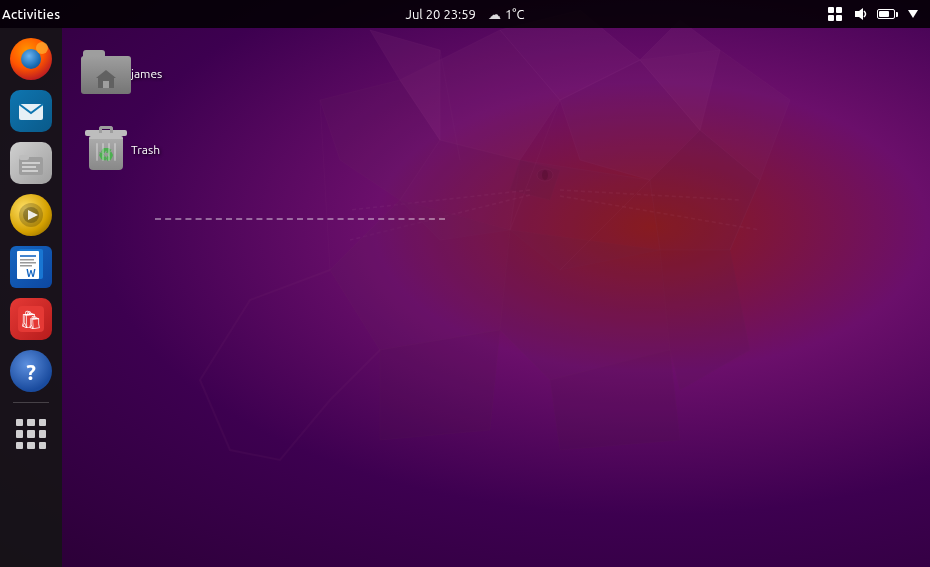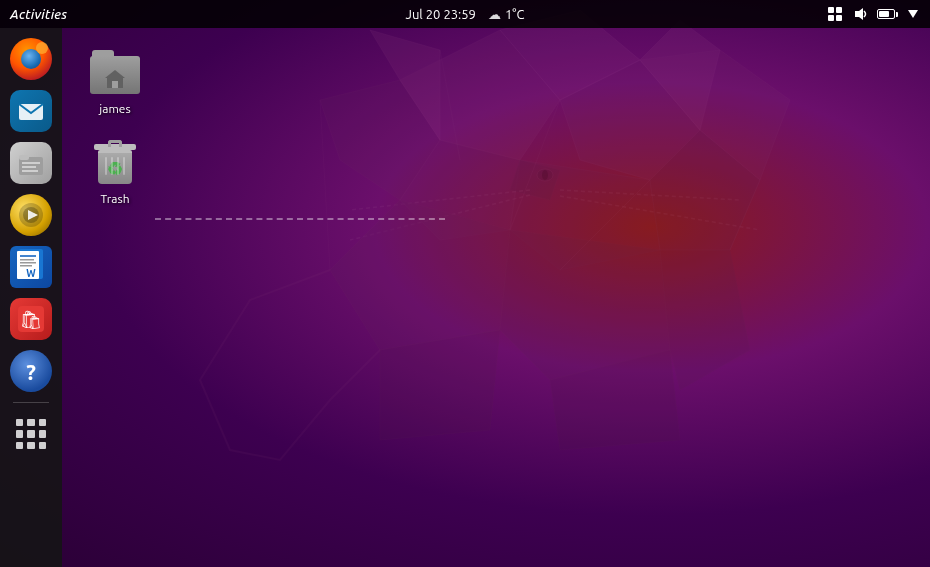--- a/index.html
+++ b/index.html
@@ -39,22 +39,21 @@
       align-items: center;
       justify-content: space-between;
       z-index: 100;
       color: white;
       font-size: 13px;
     }
 
     #topbar-left {
       display: flex;
       align-items: center;
-      padding-left: 10px;
-      font-style: italic;
+      padding-left: 2px;
     }
 
     #activities-label {
       color: white;
       font-weight: 500;
       font-size: 13px;
       letter-spacing: 0.3px;
     }
 
     #topbar-center {
@@ -127,21 +126,21 @@
       top: 40px;
       left: 75px;
       display: flex;
       flex-direction: column;
       gap: 8px;
       z-index: 50;
     }
 
     .desktop-icon {
       display: flex;
-      flex-direction: column;
+      flex-direction: row;
       align-items: center;
       cursor: pointer;
       padding: 6px;
       border-radius: 6px;
       width: 80px;
     }
 
     .desktop-icon-img {
       width: 52px;
       height: 52px;

